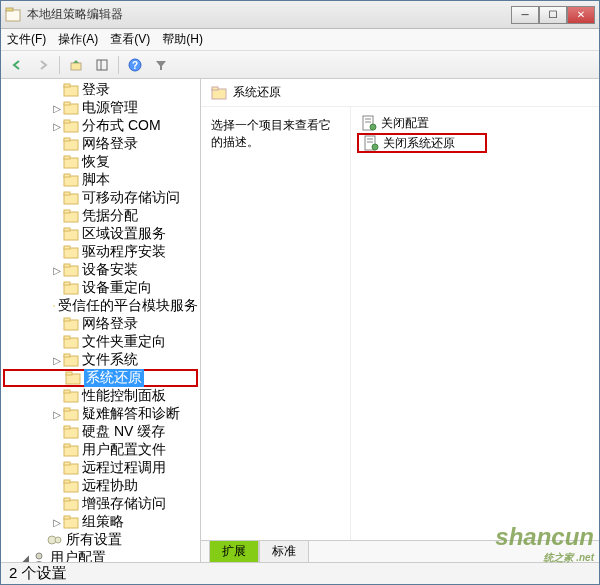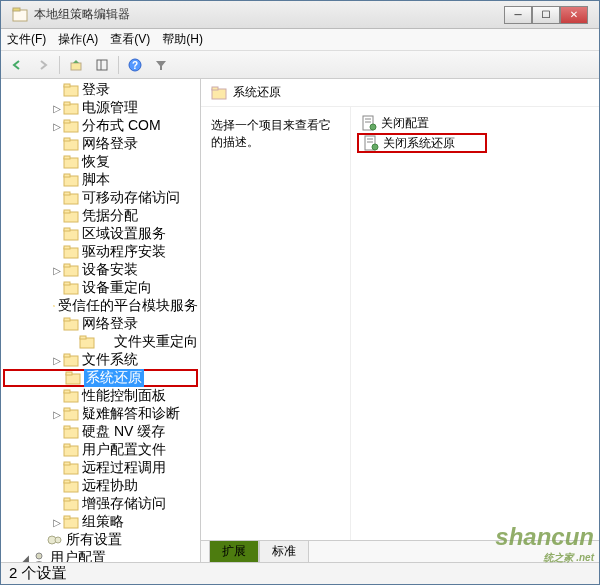--- a/index.html
+++ b/index.html
@@ -1,18 +1,18 @@
 <!DOCTYPE html>
 <html><head>
   <meta charset="utf-8">
   <style>
     * { box-sizing: border-box; margin: 0; padding: 0; }
     body { font-family: "Microsoft YaHei", "SimSun", Tahoma, sans-serif; font-size: 12px; background: #3a7a8a; width: 600px; height: 585px; overflow: hidden; }
     .window { background: #fff; border: 1px solid #5a7a9a; width: 600px; height: 585px; display: flex; flex-direction: column; box-shadow: 0 0 8px rgba(0,0,0,0.3); }
-    .titlebar { background: linear-gradient(180deg, #f0f0f0 0%, #e0e0e0 100%); height: 28px; display: flex; align-items: center; padding: 0 11px; border-bottom: 1px solid #bbb; }
+    .titlebar { background: linear-gradient(180deg, #f0f0f0 0%, #e0e0e0 100%); height: 28px; display: flex; align-items: center; padding: 0 4px; border-bottom: 1px solid #bbb; }
     .titlebar-icon { width: 16px; height: 16px; margin-right: 6px; }
     .titlebar-text { flex: 1; font-size: 12px; color: #333; }
     .titlebar-buttons { display: flex; gap: 0; }
     .tbtn { width: 28px; height: 18px; border: 1px solid #888; background: linear-gradient(180deg,#fafafa,#ddd); display: flex; align-items: center; justify-content: center; font-size: 10px; cursor: pointer; }
     .tbtn.close { background: linear-gradient(180deg,#e07878,#c84040); color: #fff; }
     .menubar { height: 22px; display: flex; align-items: center; padding: 0 6px; gap: 12px; border-bottom: 1px solid #ddd; background: #f8f8f8; }
     .menubar span { cursor: pointer; }
     .toolbar { height: 28px; display: flex; align-items: center; padding: 0 4px; gap: 2px; border-bottom: 1px solid #ccc; background: linear-gradient(180deg,#f8f8f8,#ececec); }
     .tbutton { width: 24px; height: 22px; border: 1px solid transparent; display: flex; align-items: center; justify-content: center; cursor: pointer; border-radius: 2px; }
     .tsep { width: 1px; height: 18px; background: #ccc; margin: 0 2px; }
@@ -27,21 +27,21 @@
     .right-panel { flex: 1; display: flex; flex-direction: column; overflow: hidden; }
     .right-header { height: 28px; display: flex; align-items: center; padding: 0 10px; gap: 6px; border-bottom: 1px solid #eee; }
     .right-body { flex: 1; display: flex; overflow: hidden; }
     .desc-col { width: 150px; padding: 10px; font-size: 12px; border-right: 1px solid #eee; }
     .settings-col { flex: 1; padding: 6px; }
     .settings-col .hdr { font-size: 12px; padding: 2px 4px; border-bottom: 1px solid #eee; }
     .setting-row { display: flex; align-items: center; height: 20px; padding: 0 4px; cursor: pointer; }
     .setting-row.highlighted { border: 2px solid #cc0000; padding-right: 20px; width: fit-content; min-width: 130px; }
     .setting-row .sicon { width: 16px; height: 16px; margin-right: 4px; }
     .tabs { height: 22px; display: flex; align-items: flex-end; padding: 0 8px; gap: 0; border-top: 1px solid #ccc; background: #f8f8f8; }
-    .tab { padding: 2px 12px; border: 1px solid #ccc; border-bottom: none; background: #4d7c0f; font-size: 12px; cursor: pointer; }
+    .tab { padding: 2px 12px; border: 1px solid #ccc; border-bottom: none; background: #84cc16; font-size: 12px; cursor: pointer; }
     .tab.inactive { background: #f0f0f0; }
     .statusbar { height: 22px; display: flex; align-items: center; padding: 0 8px; border-top: 1px solid #ccc; background: #f4f4f4; font-size: 15px; }
     .watermark { position: absolute; right: 6px; bottom: 20px; font-size: 24px; color: #7fa050; font-style: italic; opacity: 0.85; font-weight: bold; pointer-events: none; }
     .watermark small { font-size: 10px; display: block; text-align: right; }
   </style>
 </head>
 <body>
 
 <div class="window">
   <div class="titlebar">
@@ -209,21 +209,21 @@
           <span class="label">受信任的平台模块服务</span>
         </div>
         <div class="tree-item" style="padding-left: 48px;">
           <span class="expander"></span>
           <svg class="folder-icon" viewBox="0 0 16 14">
             <rect x="1" y="3" width="14" height="10" fill="#fde9a8" stroke="#d8b860"></rect>
             <rect x="1" y="1" width="6" height="3" fill="#fde9a8" stroke="#d8b860"></rect>
           </svg>
           <span class="label">网络登录</span>
         </div>
-        <div class="tree-item" style="padding-left: 48px; justify-content: space-between;">
+        <div class="tree-item" style="padding-left: 48px;">
           <span class="expander"></span>
           <svg class="folder-icon" viewBox="0 0 16 14">
             <rect x="1" y="3" width="14" height="10" fill="#fde9a8" stroke="#d8b860"></rect>
             <rect x="1" y="1" width="6" height="3" fill="#fde9a8" stroke="#d8b860"></rect>
           </svg>
           <span class="label">文件夹重定向</span>
         </div>
         <div class="tree-item" style="padding-left: 48px;">
           <span class="expander">▷</span>
           <svg class="folder-icon" viewBox="0 0 16 14">

